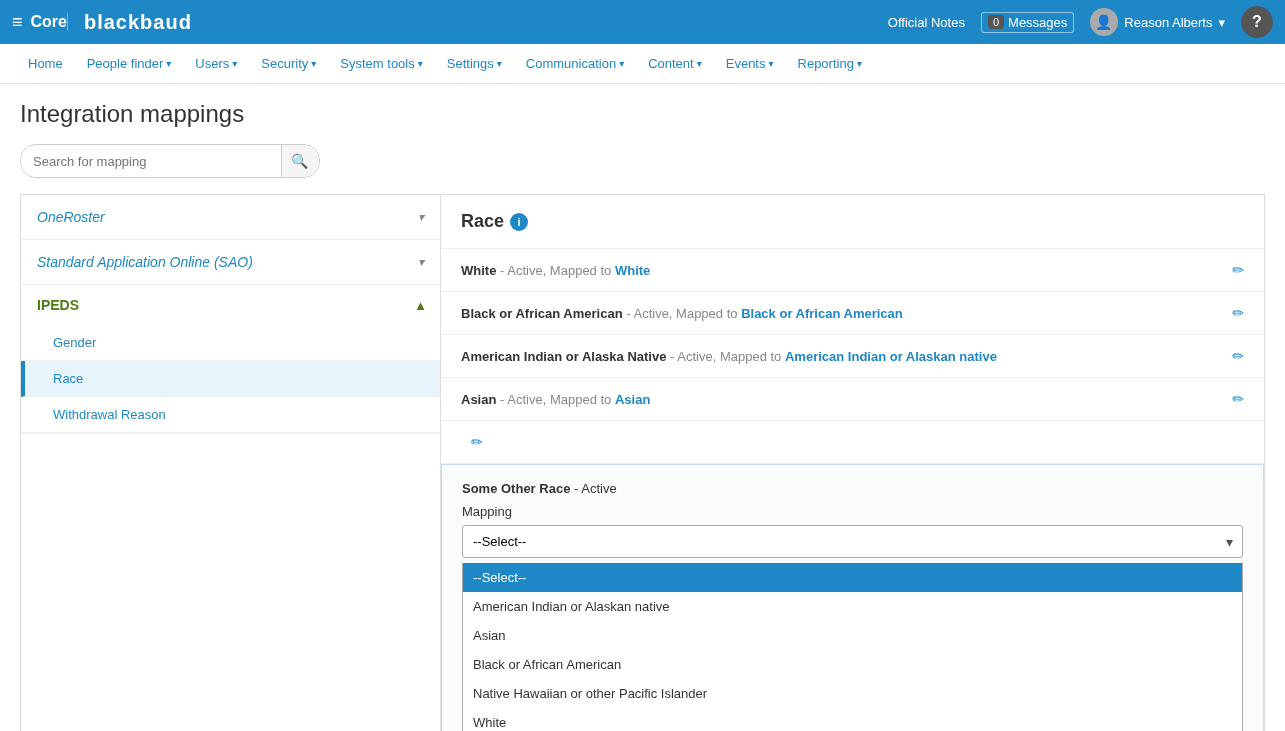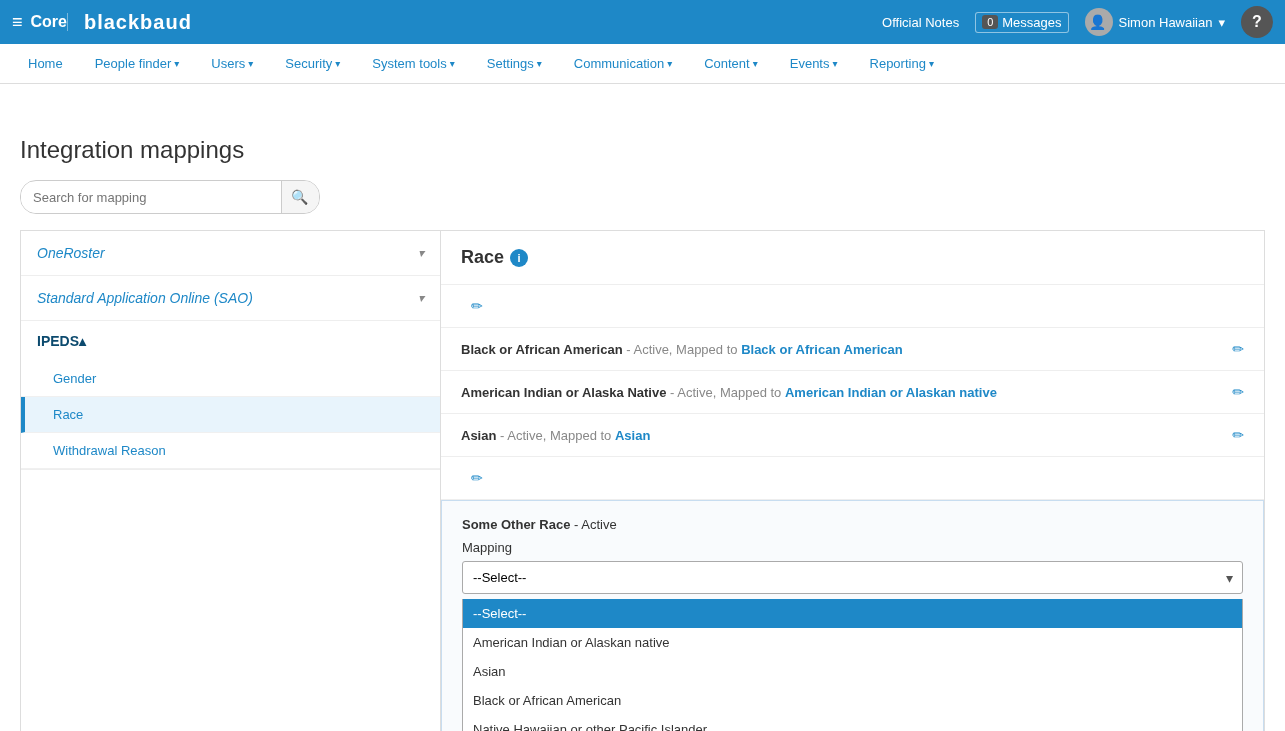--- a/index.html
+++ b/index.html
@@ -93,42 +93,41 @@
     }
 
     
     .secondary-nav {
       background: #fff;
       border-bottom: 1px solid #ddd;
       display: flex;
       align-items: center;
       padding: 0 16px;
       height: 40px;
-      gap: 8px;
+      gap: 0;
     }
     .nav-item {
       padding: 10px 12px;
       font-size: 13px;
       color: #1e88c7;
       cursor: pointer;
       white-space: nowrap;
       display: flex;
       align-items: center;
       gap: 3px;
     }
     .nav-arrow { font-size: 10px; }
 
     
     .page-content { padding: 16px 20px; }
     .page-title {
       font-size: 24px;
       font-weight: normal;
       color: #333;
       margin-bottom: 16px;
-      margin-top: 36px;
     }
 
     
     .search-bar {
       display: flex;
       align-items: center;
       border: 1px solid #ccc;
       border-radius: 16px;
       width: 300px;
       margin-bottom: 16px;
@@ -188,23 +187,24 @@
     .sidebar-sub-item.active {
       background: #e8f4fc;
       color: #1e88c7;
       border-left: 4px solid #1e88c7;
       padding-left: 28px;
     }
     .sidebar-section-label {
       padding: 12px 16px;
       font-size: 14px;
       font-weight: bold;
-      color: #0c4a6e;
-      display: flex;
-      align-items: center;
+      color: #4d7c0f;
+      display: flex;
+      align-items: center;
+      justify-content: space-between;
       cursor: pointer;
     }
 
     
     .main-panel {
       flex: 1;
       padding: 0;
     }
 
     
@@ -320,21 +320,21 @@
     <span class="bb-logo">blackbaud</span>
   </div>
   <div class="top-bar-right">
     <span class="official-notes">Official Notes</span>
     <span class="messages-badge">
       <span class="badge-count">0</span>
       <span>Messages</span>
     </span>
     <span class="user-info">
       <span class="user-avatar">👤</span>
-      <span>Simon Hawaiian</span>
+      <span>Reason Alberts</span>
       <span>▾</span>
     </span>
     <span class="help-btn">?</span>
   </div>
 </div>
 
 <div class="secondary-nav">
   <span class="nav-item">Home</span>
   <span class="nav-item">People finder <span class="nav-arrow">▾</span></span>
   <span class="nav-item">Users <span class="nav-arrow">▾</span></span>
@@ -386,20 +386,25 @@
     </div>
 
     <div class="main-panel">
 
       <div class="section-header">
         <span class="section-title">Race</span>
         <span class="info-icon">i</span>
       </div>
 
       <div class="mapping-row">
+        <span class="mapping-text">
+          <span class="key-term">White</span>
+          <span class="status"> - Active, Mapped to </span>
+          <span class="mapped-value">White</span>
+        </span>
         <span class="edit-icon">✏</span>
       </div>
 
       <div class="mapping-row">
         <span class="mapping-text">
           <span class="key-term">Black or African American</span>
           <span class="status"> - Active, Mapped to </span>
           <span class="mapped-value">Black or African American</span>
         </span>
         <span class="edit-icon">✏</span>

